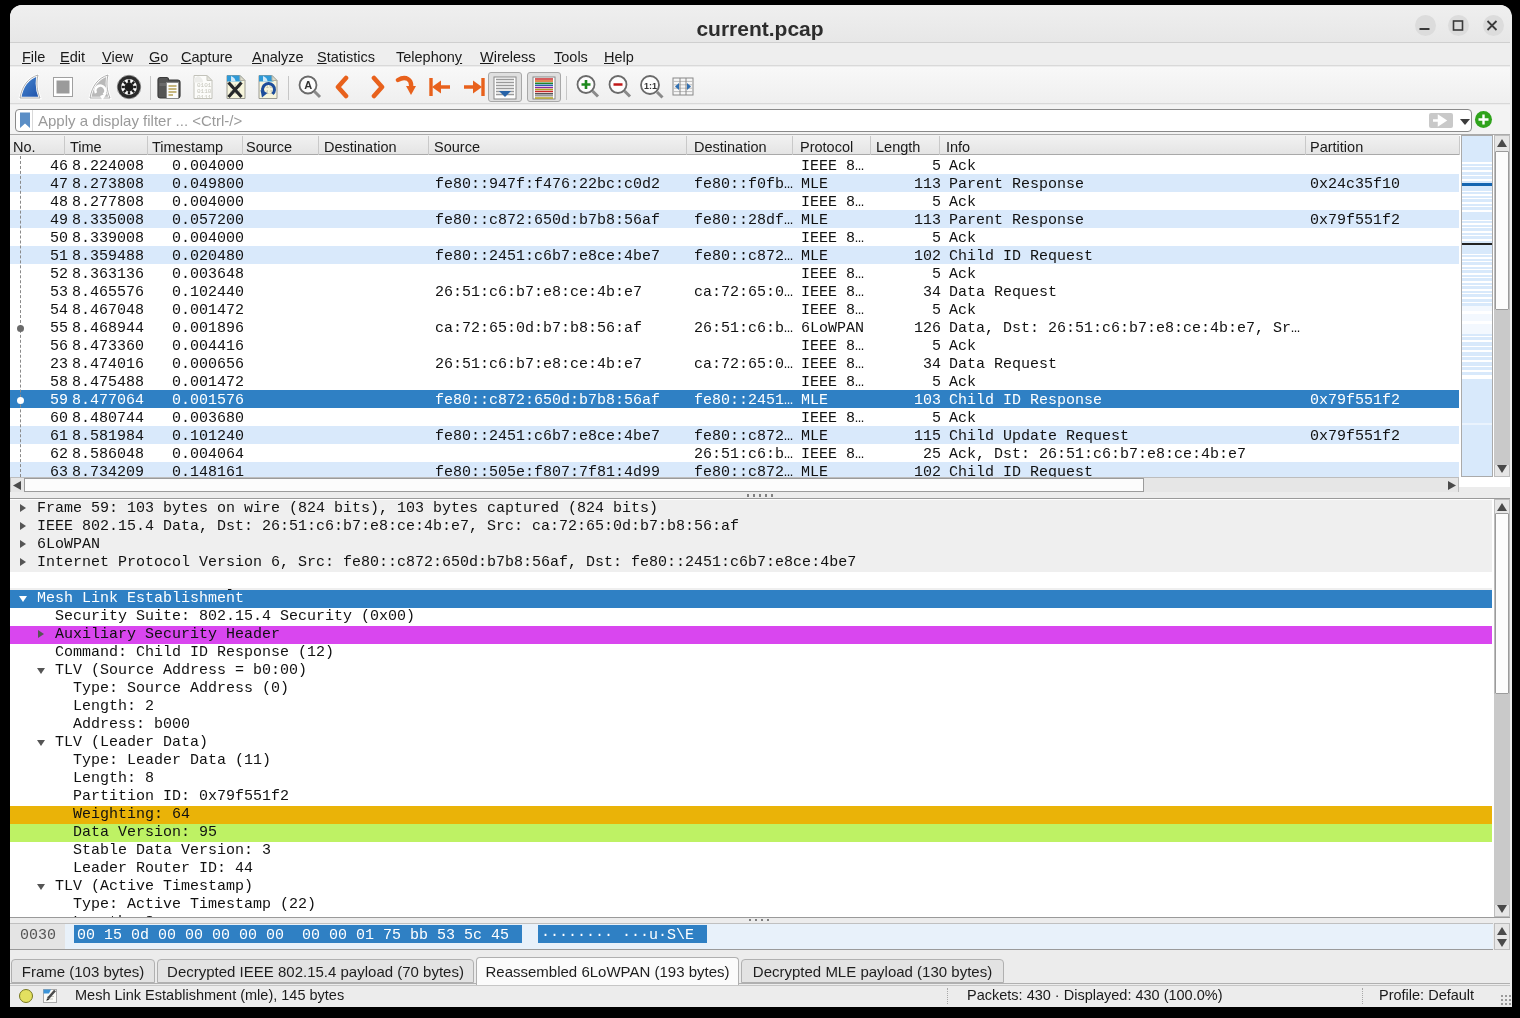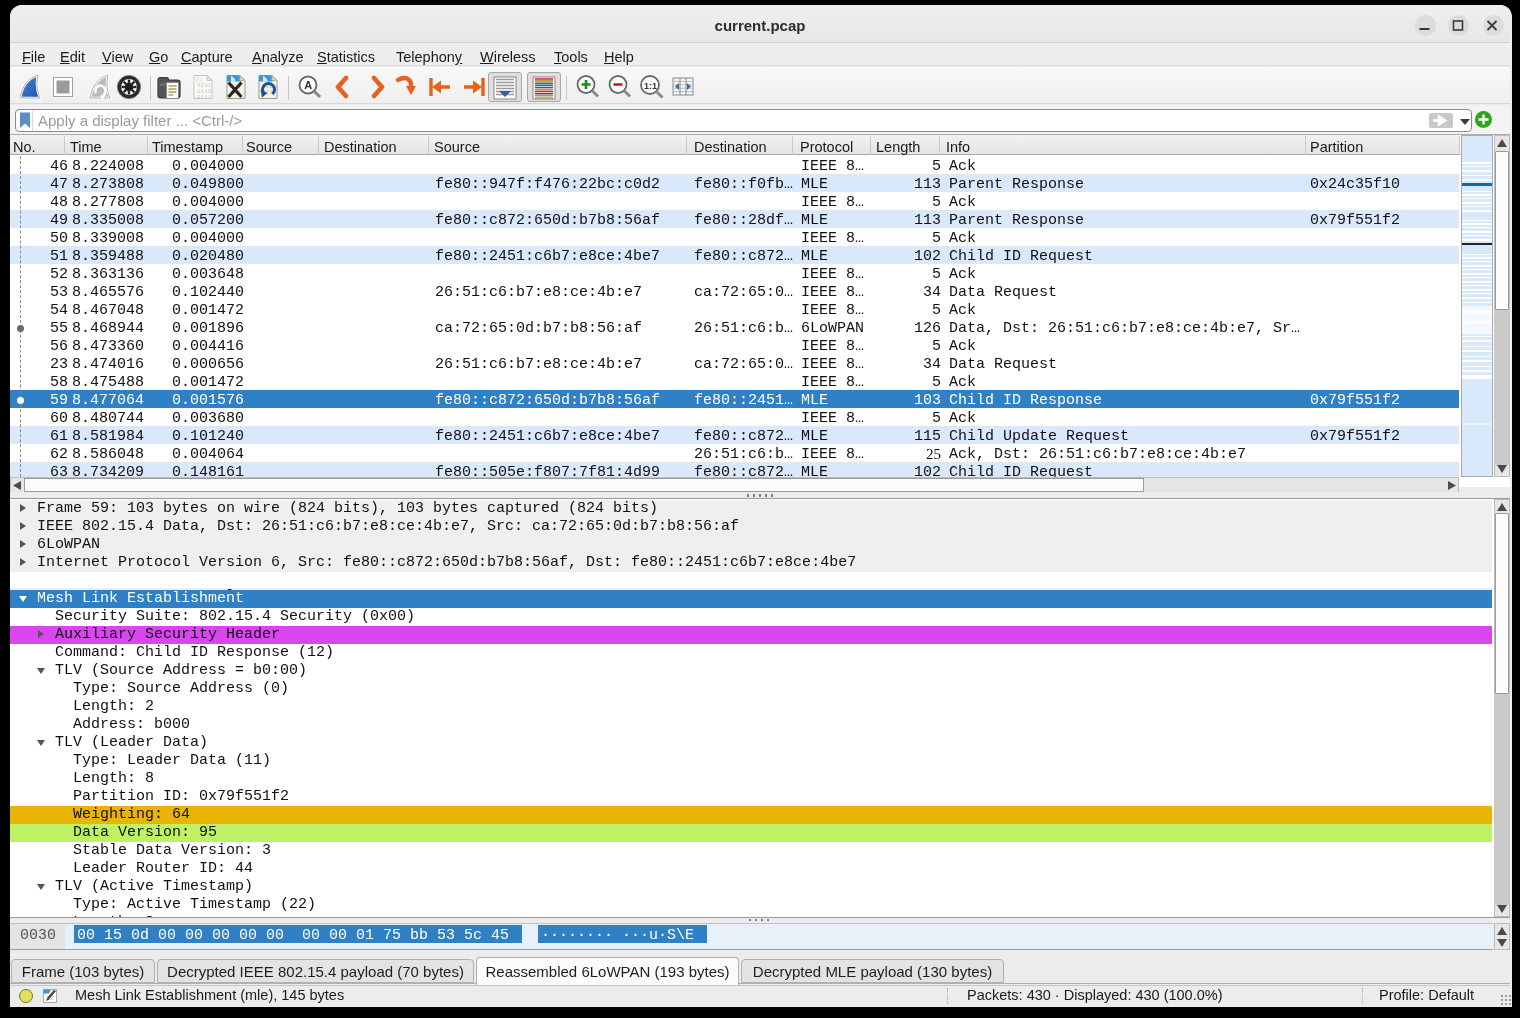--- a/index.html
+++ b/index.html
@@ -1,20 +1,20 @@
 <!DOCTYPE html>
 <html><head><meta charset="utf-8"><style>
 *{margin:0;padding:0;box-sizing:border-box;}
 body{width:1520px;height:1018px;background:#000;position:relative;overflow:hidden;font-family:"Liberation Sans", sans-serif;}
 .abs{position:absolute;}
 .mono{font-family:"Liberation Mono", monospace;font-size:15px;color:#111111;white-space:pre;}
 </style></head><body>
 <div class="abs" id="win" style="left:10px;top:5px;width:1502px;height:1002px;background:#ececec;border-radius:12px 12px 0 0;overflow:hidden;">
 <div class="abs" style="left:0;top:0;width:1500px;height:38px;background:linear-gradient(#efefef,#e7e7e7);border-bottom:1px solid #cfcfcf;"></div>
-<div class="abs" style="left:0;top:12px;width:1500px;text-align:center;font-size:15px;font-weight:bold;color:#2d2d2d;">current.pcap</div>
+<div class="abs" style="left:0;top:12px;width:1500px;text-align:center;font-size:21px;font-weight:bold;color:#2d2d2d;">current.pcap</div>
 <div class="abs" style="left:1404.5px;top:10px;width:21px;height:21px;border-radius:50%;background:#dcdcdc;"></div>
 <div class="abs" style="left:1438px;top:10px;width:21px;height:21px;border-radius:50%;background:#dcdcdc;"></div>
 <div class="abs" style="left:1472.5px;top:10px;width:21px;height:21px;border-radius:50%;background:#dcdcdc;"></div>
 <svg class="abs" style="left:1404px;top:10px" width="124" height="21" viewBox="0 0 124 21">
 <line x1="5.5" y1="14" x2="15.5" y2="14" stroke="#3a3a3a" stroke-width="1.8"></line>
 <rect x="39.5" y="6" width="9" height="9" fill="none" stroke="#3a3a3a" stroke-width="1.6"></rect>
 <path d="M73.5 6 L82.5 15 M82.5 6 L73.5 15" stroke="#3a3a3a" stroke-width="1.8"></path>
 </svg>
 <div class="abs" style="left:0;top:38px;width:1500px;height:23px;background:#eeeeee;border-bottom:1px solid #d9d9d9;"></div>
 <div class="abs" style="left:0;top:62px;width:1500px;height:37px;background:linear-gradient(#f8f8f8,#efefef);border-bottom:1px solid #d8d8d8;"></div>
@@ -366,21 +366,21 @@
 <div class="abs mono" style="left:871px;top:2px;width:60px;text-align:right;color:#111111;">115</div>
 <div class="abs mono" style="left:939px;top:2px;color:#111111;">Child Update Request</div>
 <div class="abs mono" style="left:1300px;top:2px;color:#111111;">0x79f551f2</div>
 </div>
 <div class="abs" style="left:0;top:439px;width:1449px;height:18px;background:#ffffff;overflow:hidden;">
 <div class="abs mono" style="left:18px;top:2px;width:40px;text-align:right;color:#111111;">62</div>
 <div class="abs mono" style="left:62px;top:2px;color:#111111;">8.586048</div>
 <div class="abs mono" style="left:162px;top:2px;color:#111111;">0.004064</div>
 <div class="abs mono" style="left:684px;top:2px;color:#111111;">26:51:c6:b…</div>
 <div class="abs mono" style="left:791px;top:2px;color:#111111;">IEEE 8…</div>
-<div class="abs mono" style="left:871px;top:2px;width:60px;text-align:right;color:#111111;font-family:Liberation Serif, serif;">25</div>
+<div class="abs mono" style="left:871px;top:2px;width:60px;text-align:right;color:#111111;">25</div>
 <div class="abs mono" style="left:939px;top:2px;color:#111111;">Ack, Dst: 26:51:c6:b7:e8:ce:4b:e7</div>
 </div>
 <div class="abs" style="left:0;top:457px;width:1449px;height:15px;background:#d9e9fb;overflow:hidden;">
 <div class="abs mono" style="left:18px;top:2px;width:40px;text-align:right;color:#111111;">63</div>
 <div class="abs mono" style="left:62px;top:2px;color:#111111;">8.734209</div>
 <div class="abs mono" style="left:162px;top:2px;color:#111111;">0.148161</div>
 <div class="abs mono" style="left:425px;top:2px;color:#111111;">fe80::505e:f807:7f81:4d99</div>
 <div class="abs mono" style="left:684px;top:2px;color:#111111;">fe80::c872…</div>
 <div class="abs mono" style="left:791px;top:2px;color:#111111;">MLE</div>
 <div class="abs mono" style="left:871px;top:2px;width:60px;text-align:right;color:#111111;">102</div>

